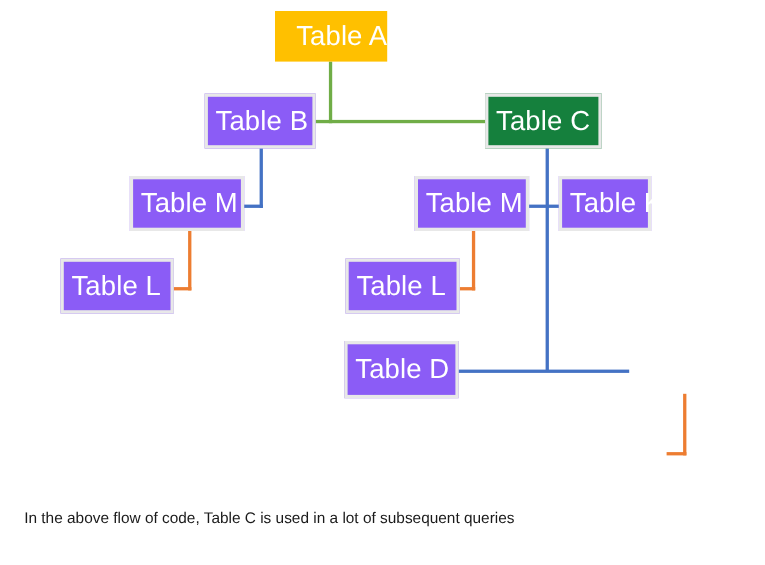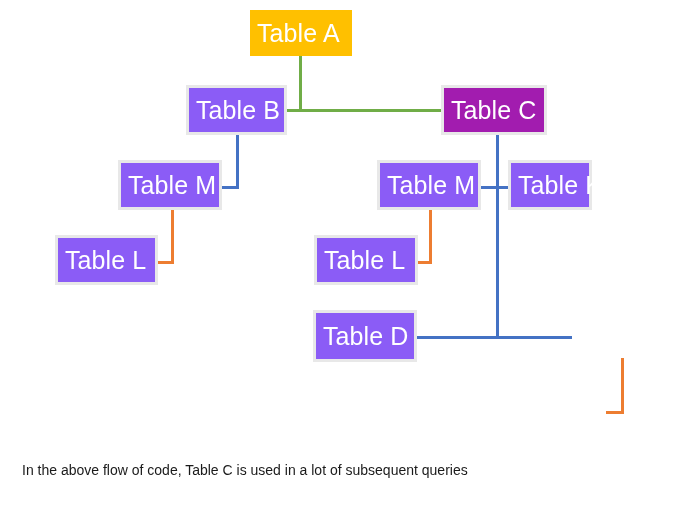--- a/index.html
+++ b/index.html
@@ -27,23 +27,23 @@
     color: #ffffff;
     font-size: 25px;
     line-height: 1;
     letter-spacing: 0.1px;
     white-space: nowrap;
     padding-left: 7px;
     z-index: 3;
   }
   .node.fill-green  { background: #8b5cf6; }
   .node.fill-amber  { background: #FFC000; }
-  .node.fill-orange { background: #a21caf; }
+  .node.fill-orange { background: #15803d; }
 
-  .node.no-border { border: none; }
+  .node.no-border { border: none; justify-content: flex-end; }
 
   .edge {
     position: absolute;
     z-index: 1;
   }
   .edge.h { height: 3px; }
   .edge.v { width: 3px; }
   .edge.c-green  { background: #70AD47; }
   .edge.c-blue   { background: #4472C4; }
   .edge.c-orange { background: #ED7D31; }

